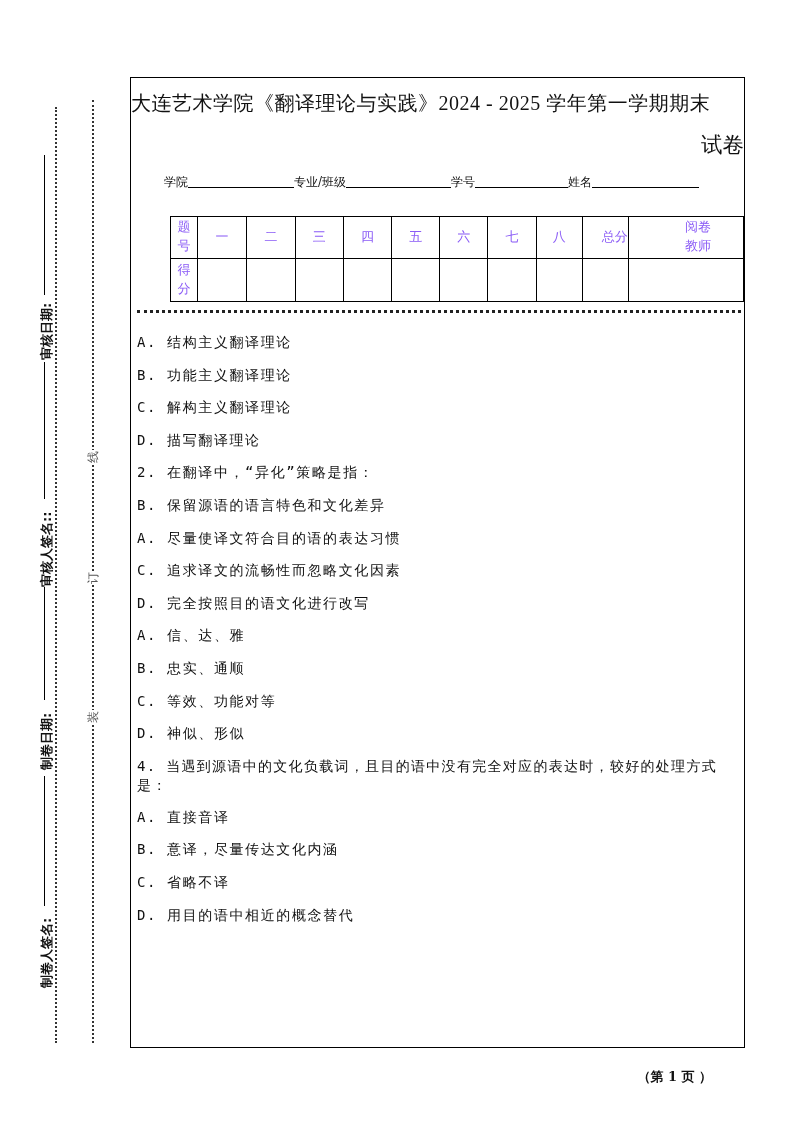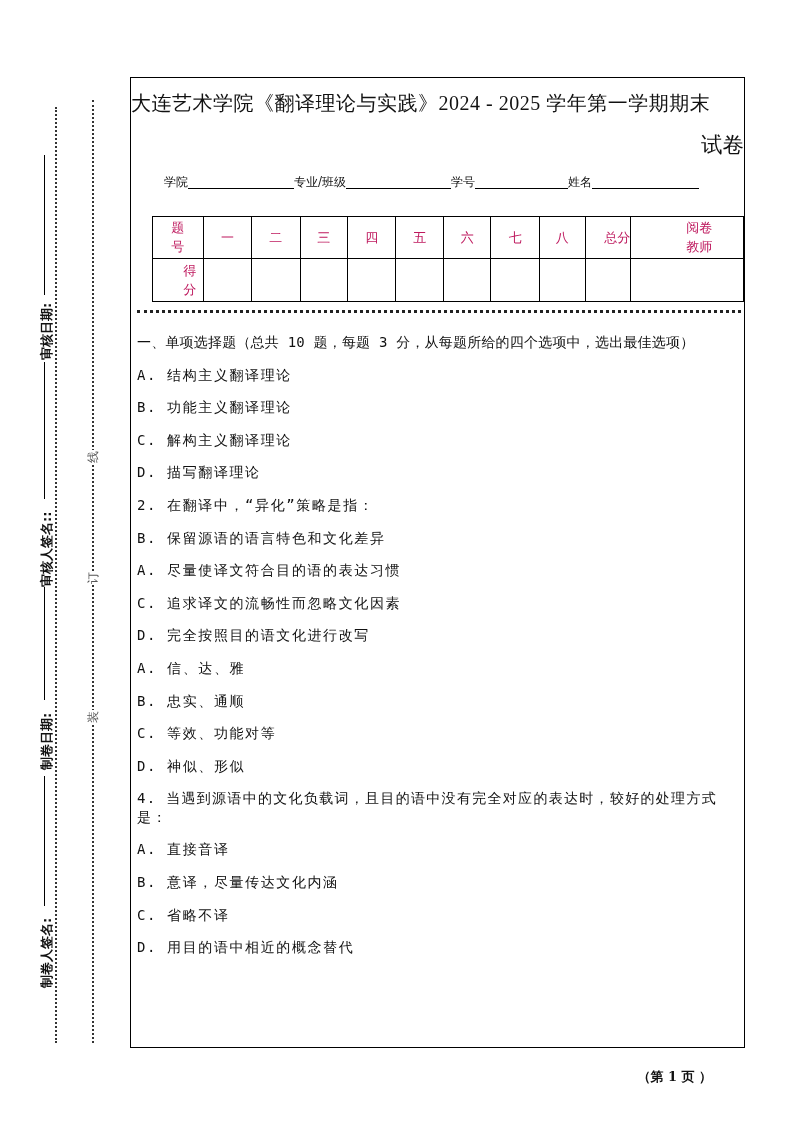--- a/index.html
+++ b/index.html
@@ -45,36 +45,36 @@
     font-family: "Liberation Serif", "DejaVu Serif", serif;
     line-height: 30px;
   }
   .title2 {
     position: absolute; left: 0; top: 52px; width: 613px;
     text-align: right; font-size: 21.5px; line-height: 30px;
     font-family: "Liberation Serif", "DejaVu Serif", serif;
   }
   .info-row {
     position: absolute; top: 97px; left: 33px; font-size: 12px; line-height: 14px;
-    display: flex; align-items: flex-end;
+    display: flex; 
   }
   .info-label { white-space: nowrap; }
   .info-blank { display: inline-block; border-bottom: 1px solid #000; height: 12px; }
 
   table.score {
-    position: absolute; left: 21px; top: 138px;
+    position: absolute; left: 39px; top: 138px;
     border-collapse: collapse; font-size: 13px;
-    font-family: Liberation Serif, serif; color: #be185d;
+    font-family: Liberation Mono, monospace; color: #8b5cf6;
   }
   table.score td {
     border: 1px solid #000; text-align: center; padding: 0;
     line-height: 20px;
   }
   table.score tr.r1 td { height: 41px; }
-  table.score tr.r2 td { height: 42px; padding-left: 24px; }
+  table.score tr.r2 td { height: 42px; }
   td.hdr { width: 27px; font-size: 13px; }
 
   .sep {
     position: absolute; left: 6px; top: 232px; width: 604px; height: 0;
     border-top: 3px dotted #222;
   }
 
   .body-text {
     position: absolute; left: 6px; top: 248px; width: 606px;
     font-family: "DejaVu Sans Mono", "Liberation Mono", monospace;
@@ -160,21 +160,20 @@
       <td></td>
       <td></td>
       <td></td>
     </tr>
   </tbody>
     </table>
 
   <div class="sep"></div>
 
   <div class="body-text">
-    <div class="line section-head">一、单项选择题（总共 10 题，每题 3 分，从每题所给的四个选项中，选出最佳选项）</div>
 
     <div class="line opt">A. 结构主义翻译理论</div>
     <div class="line opt">B. 功能主义翻译理论</div>
     <div class="line opt">C. 解构主义翻译理论</div>
     <div class="line opt">D. 描写翻译理论</div>
 
     <div class="line opt">2. 在翻译中，“异化”策略是指：</div>
     <div class="line opt">B. 保留源语的语言特色和文化差异</div>
     <div class="line opt">A. 尽量使译文符合目的语的表达习惯</div>
     <div class="line opt">C. 追求译文的流畅性而忽略文化因素</div>

